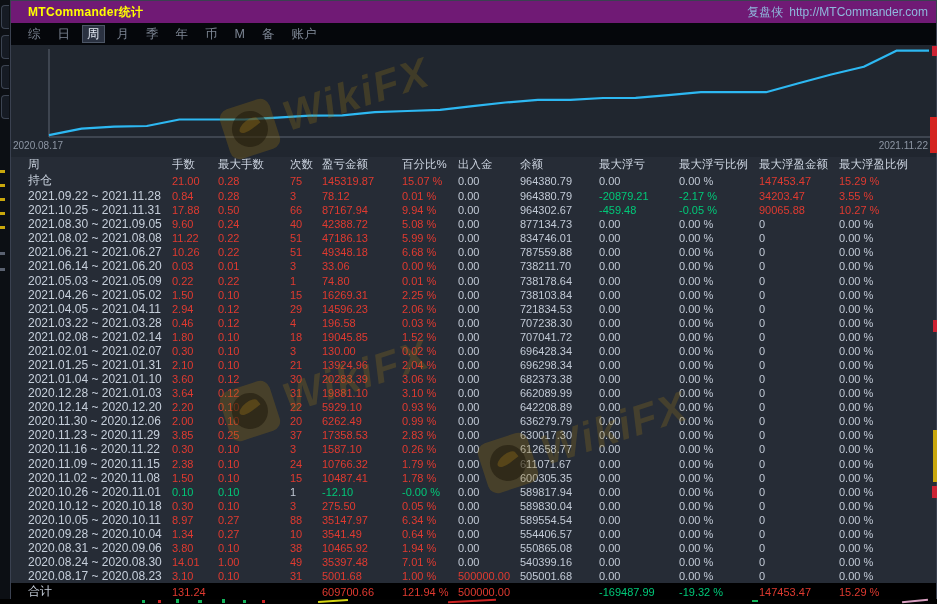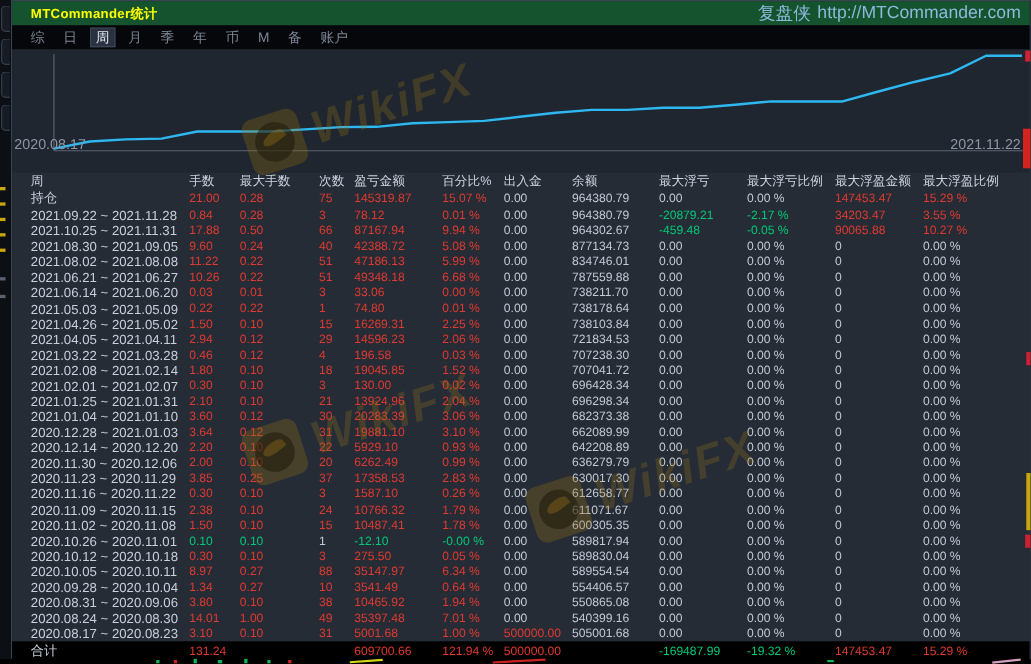--- a/index.html
+++ b/index.html
@@ -7,31 +7,31 @@
   body{position:relative;background:#05070b;font-family:"Liberation Sans","DejaVu Sans",sans-serif}
 
   
   #left-strip{position:absolute;left:0;top:0;width:10px;height:604px;background:#0c0f14;z-index:1}
   .lbtn{position:absolute;left:1px;width:8px;height:24px;border:1px solid #3c4452;border-right:none;border-radius:4px 0 0 4px;background:#161b24}
   .ydash{position:absolute;left:0;width:5px;height:3px;background:#c9a70c}
   .gdash{position:absolute;left:0;width:5px;height:3px;background:#5a6170}
 
   
   #win{position:absolute;left:10px;top:0;width:927px;height:599px;background:#262c36;border:1px solid #3a4150;border-bottom:none;z-index:2}
-  #titlebar{height:22px;background:#14532d;display:flex;align-items:center;justify-content:space-between;padding:0 8px 0 17px}
+  #titlebar{height:22px;background:#701a75;display:flex;align-items:center;justify-content:space-between;padding:0 8px 0 17px}
   #win-title{color:#ffff00;font-size:12px;font-weight:bold;letter-spacing:.3px}
-  #brand-area{display:flex;align-items:center;gap:6px;font-size:16px;color:#8fb8dc}
+  #brand-area{display:flex;align-items:center;gap:6px;font-size:12px;color:#8fb8dc}
   #menubar{height:22px;background:#05070b;display:flex;align-items:center;padding-left:13px}
   .mi{color:#7d8694;font-size:12.5px;padding:0 4px;margin-right:9px;line-height:16px;cursor:default}
   .mi.sel{color:#e2e8f2;background:#2a3140;outline:1px solid #4d5666}
 
   
   #chart{position:absolute;left:0;top:44px;width:925px;height:112px;background:#20262f}
   #chart svg{position:absolute;left:0;top:0}
-  .axis-label{position:absolute;top:78px;font-size:13px;color:#8d96a4}
+  .axis-label{position:absolute;top:95px;font-size:10px;color:#8d96a4}
   #x-start{left:2px}
   #x-end{right:8px}
 
   
   #stats-table{position:absolute;left:0;top:156px;width:925px;height:443px;display:flex;flex-direction:column;background:#262c36}
   .trow{flex:1;display:grid;grid-template-columns:144px 46px 72px 32px 80px 56px 62px 79px 80px 80px 80px 1fr;padding-left:17px;align-items:center;font-size:11px;white-space:nowrap}
   .trow.total{background:#000}
   .hd{color:#ccd4e0;font-size:11.5px}
   .lab{color:#c6cfdb;font-size:12px}
   .red{color:#e03a30}

